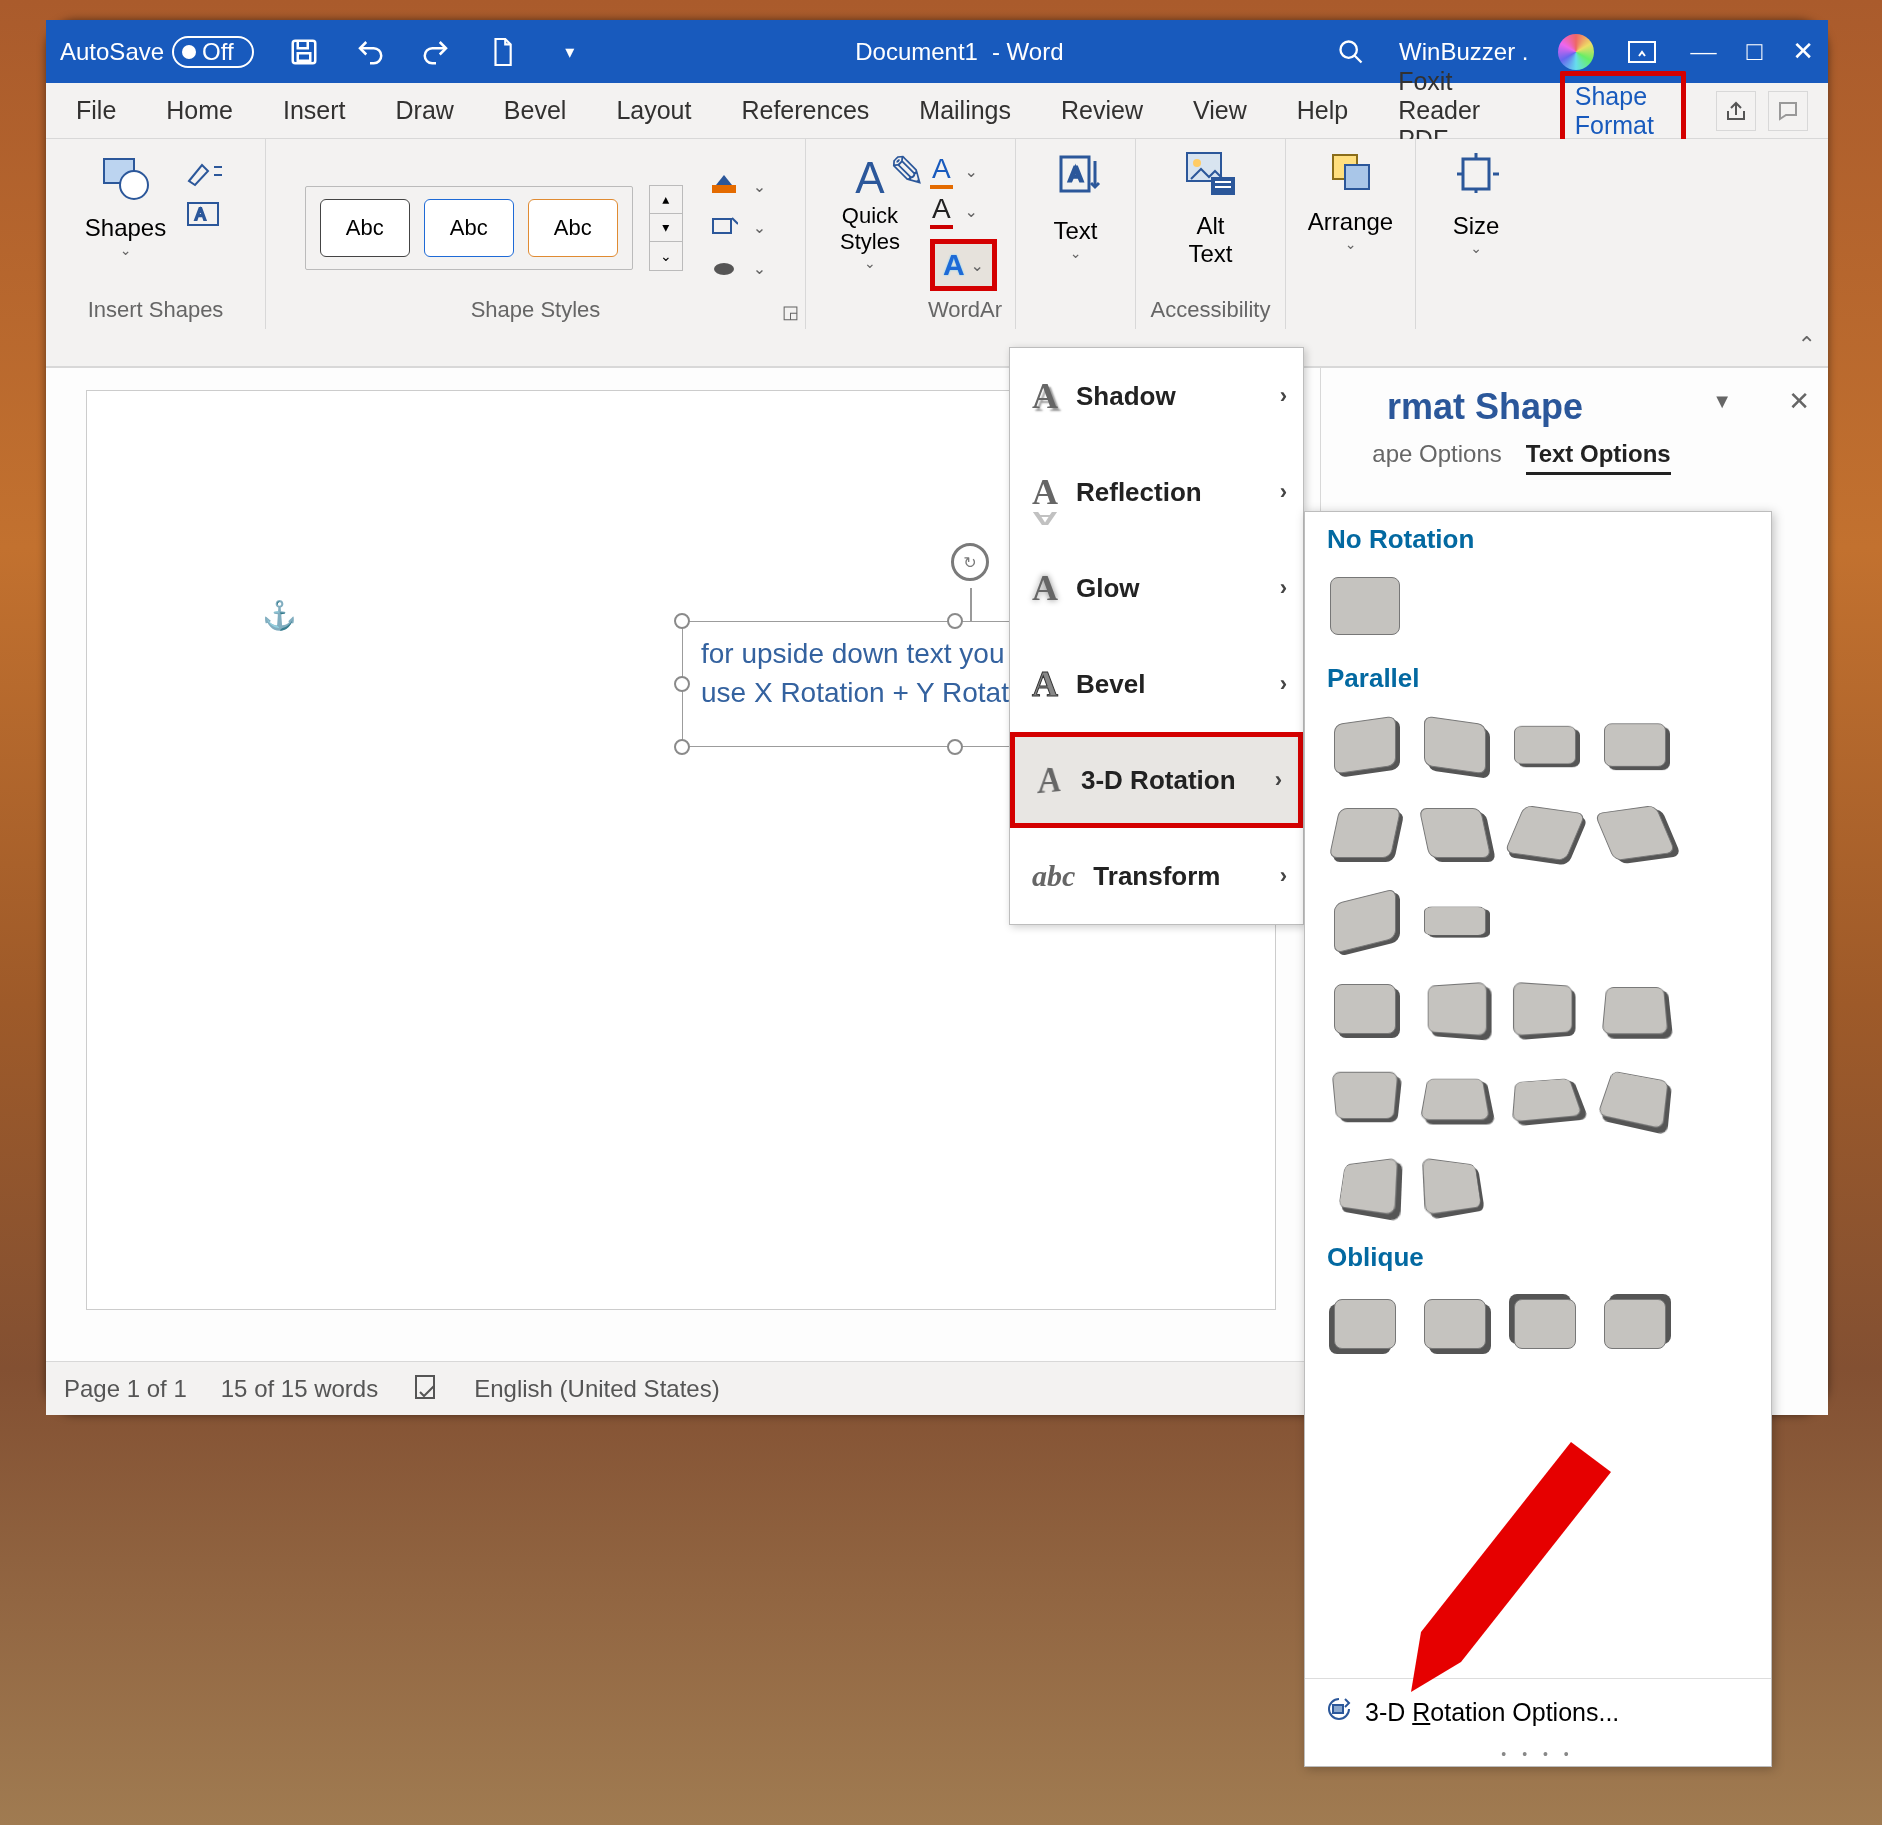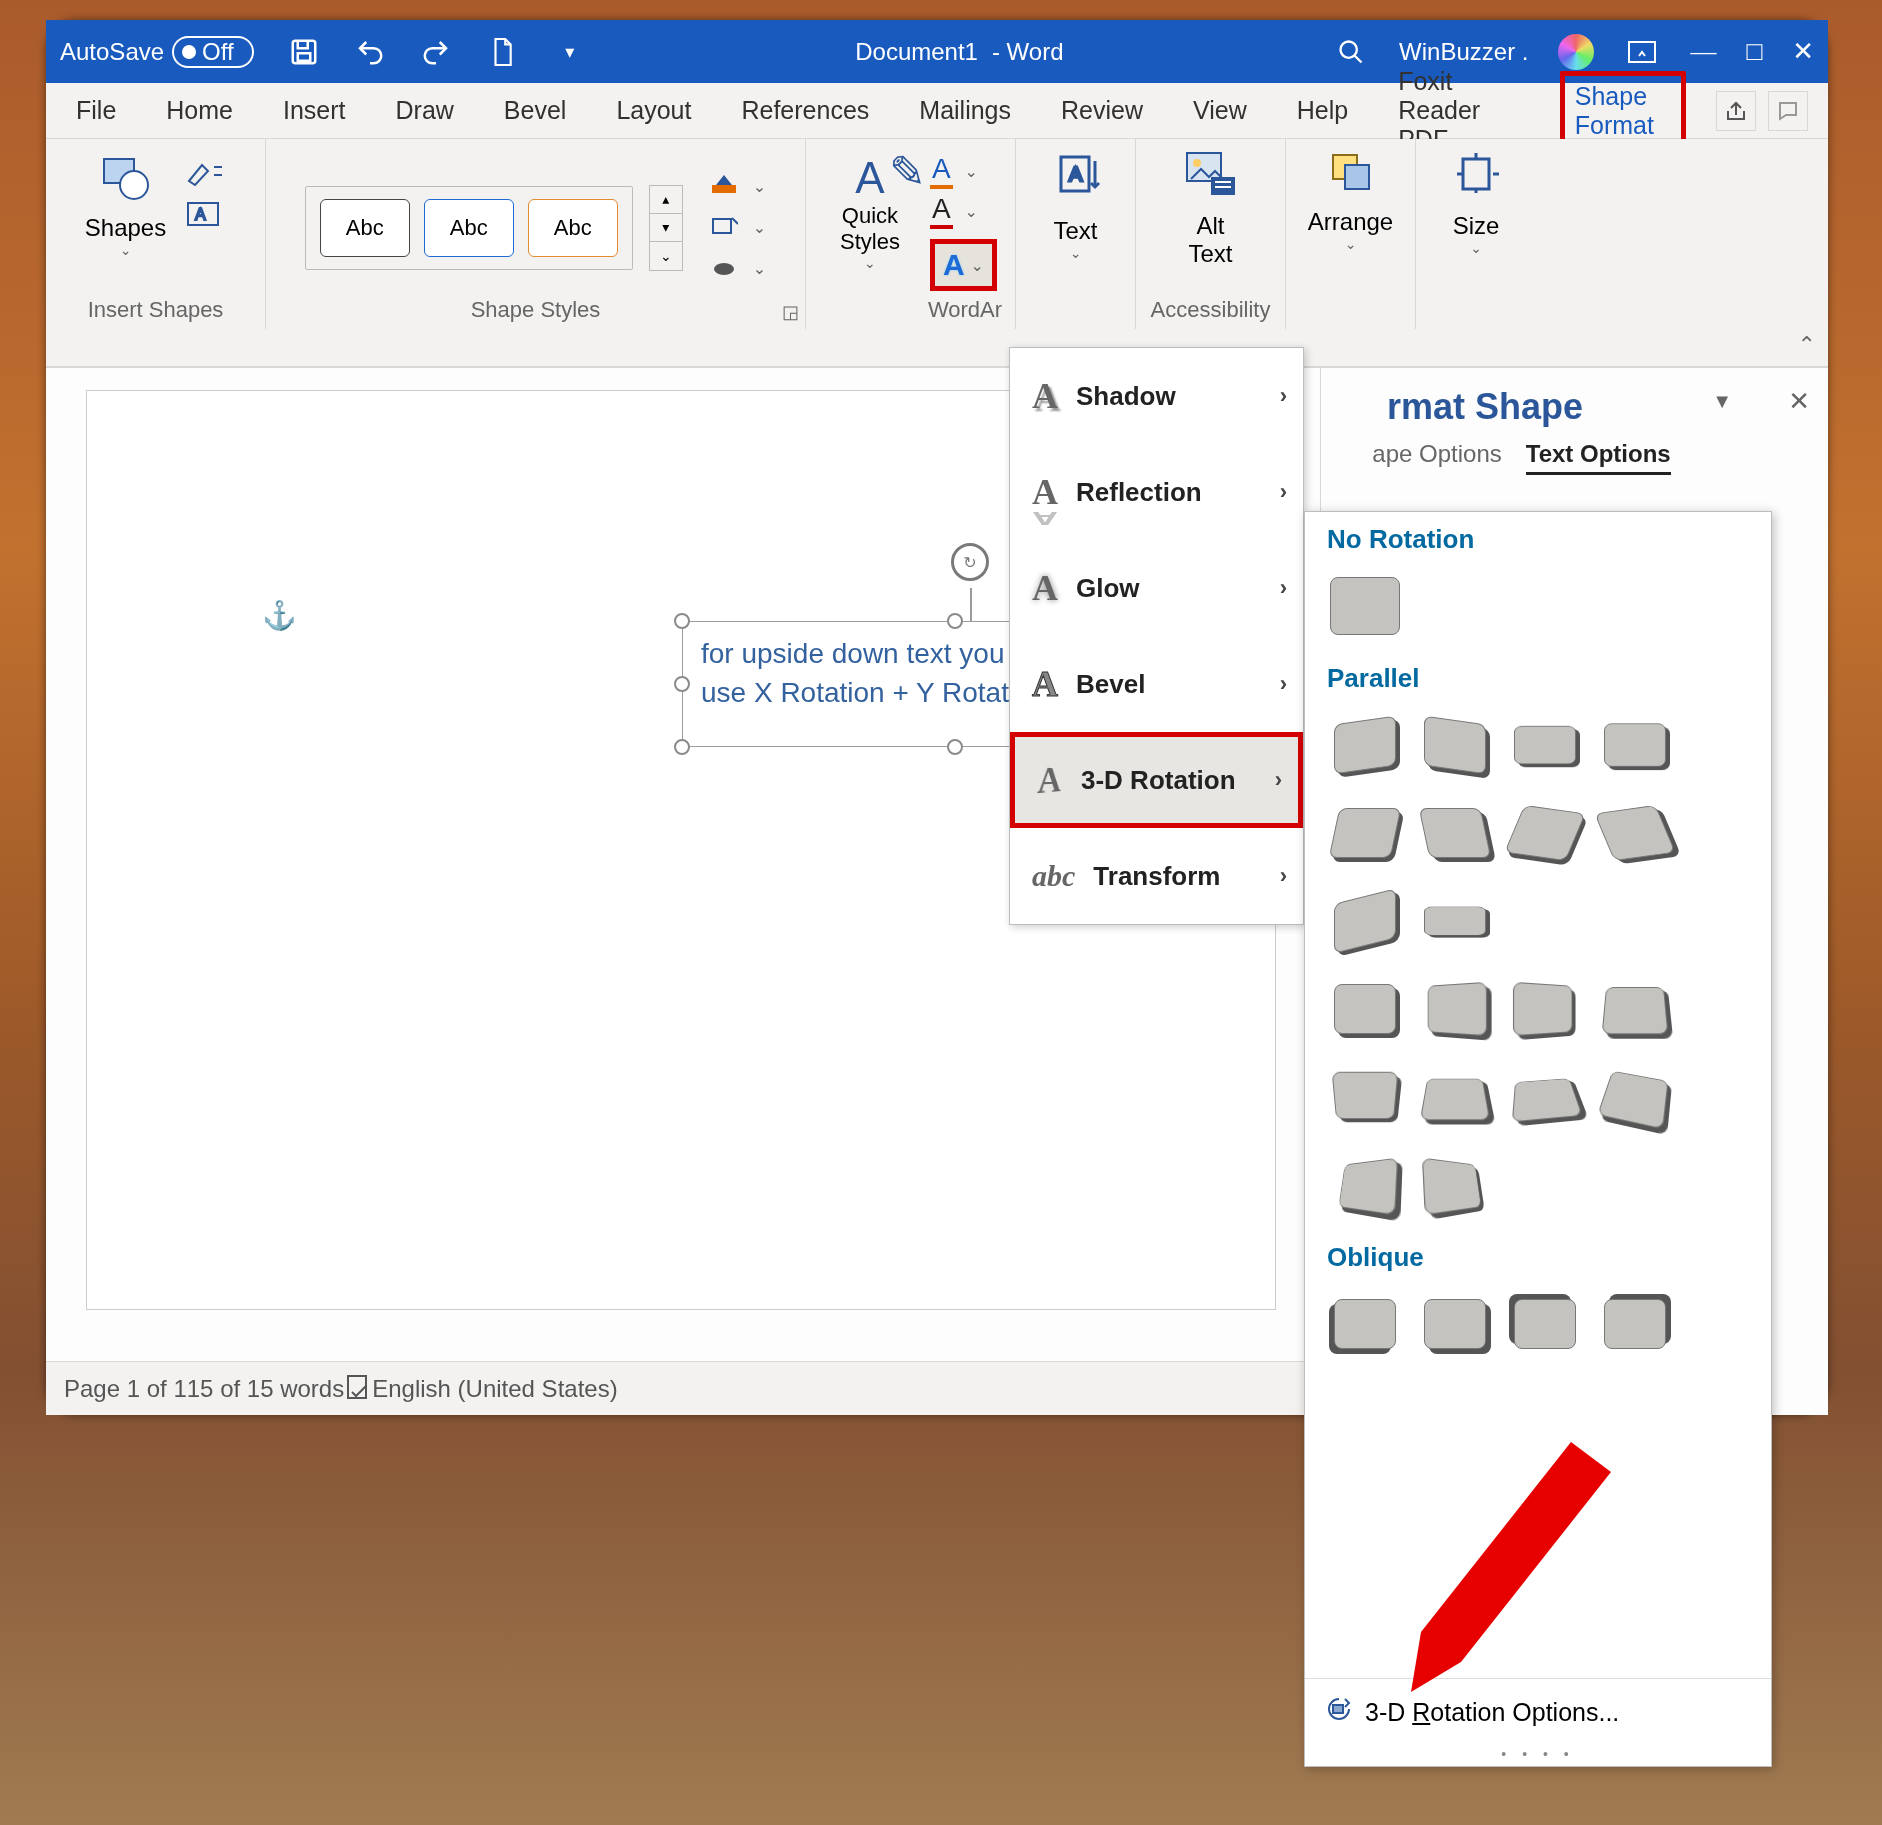--- a/index.html
+++ b/index.html
@@ -112,21 +112,21 @@
   .format-pane{ position:absolute; right:0; top:0; width:508px; height:100%; background:#fdfdfd;
     border-left:1px solid #d8d8d8; z-index:5;}
   .format-pane h2{ color:#2b579a; font-weight:700; font-size:36px; padding:18px 22px 6px 22px;}
   .format-pane .tabs{ display:flex; gap:24px; padding:6px 22px; font-size:24px;}
   .format-pane .tabs .t{ color:#666;}
   .format-pane .tabs .t.active{ font-weight:700; color:#222; border-bottom:3px solid #222; padding-bottom:4px;}
   .format-pane .close{ position:absolute; right:18px; top:18px; font-size:26px; color:#666;}
   .format-pane .dd{ position:absolute; right:96px; top:22px; font-size:20px; color:#666;}
   
   .statusbar{ position:absolute; left:0; bottom:0; height:54px; width:100%; background:#f3f2f1;
-    border-top:1px solid #d8d8d8; display:flex; align-items:center; padding:0 18px; 
+    border-top:1px solid #d8d8d8; display:flex; align-items:center; padding:0 18px; gap:34px;
     font-size:24px; color:#555;}
   .statusbar .right{ margin-left:auto; display:flex; align-items:center; gap:26px;}
 </style>
 </head>
 <body>
 
 <div class="scale-wrap scaled">
 <div class="app">
 
   <div class="titlebar">

